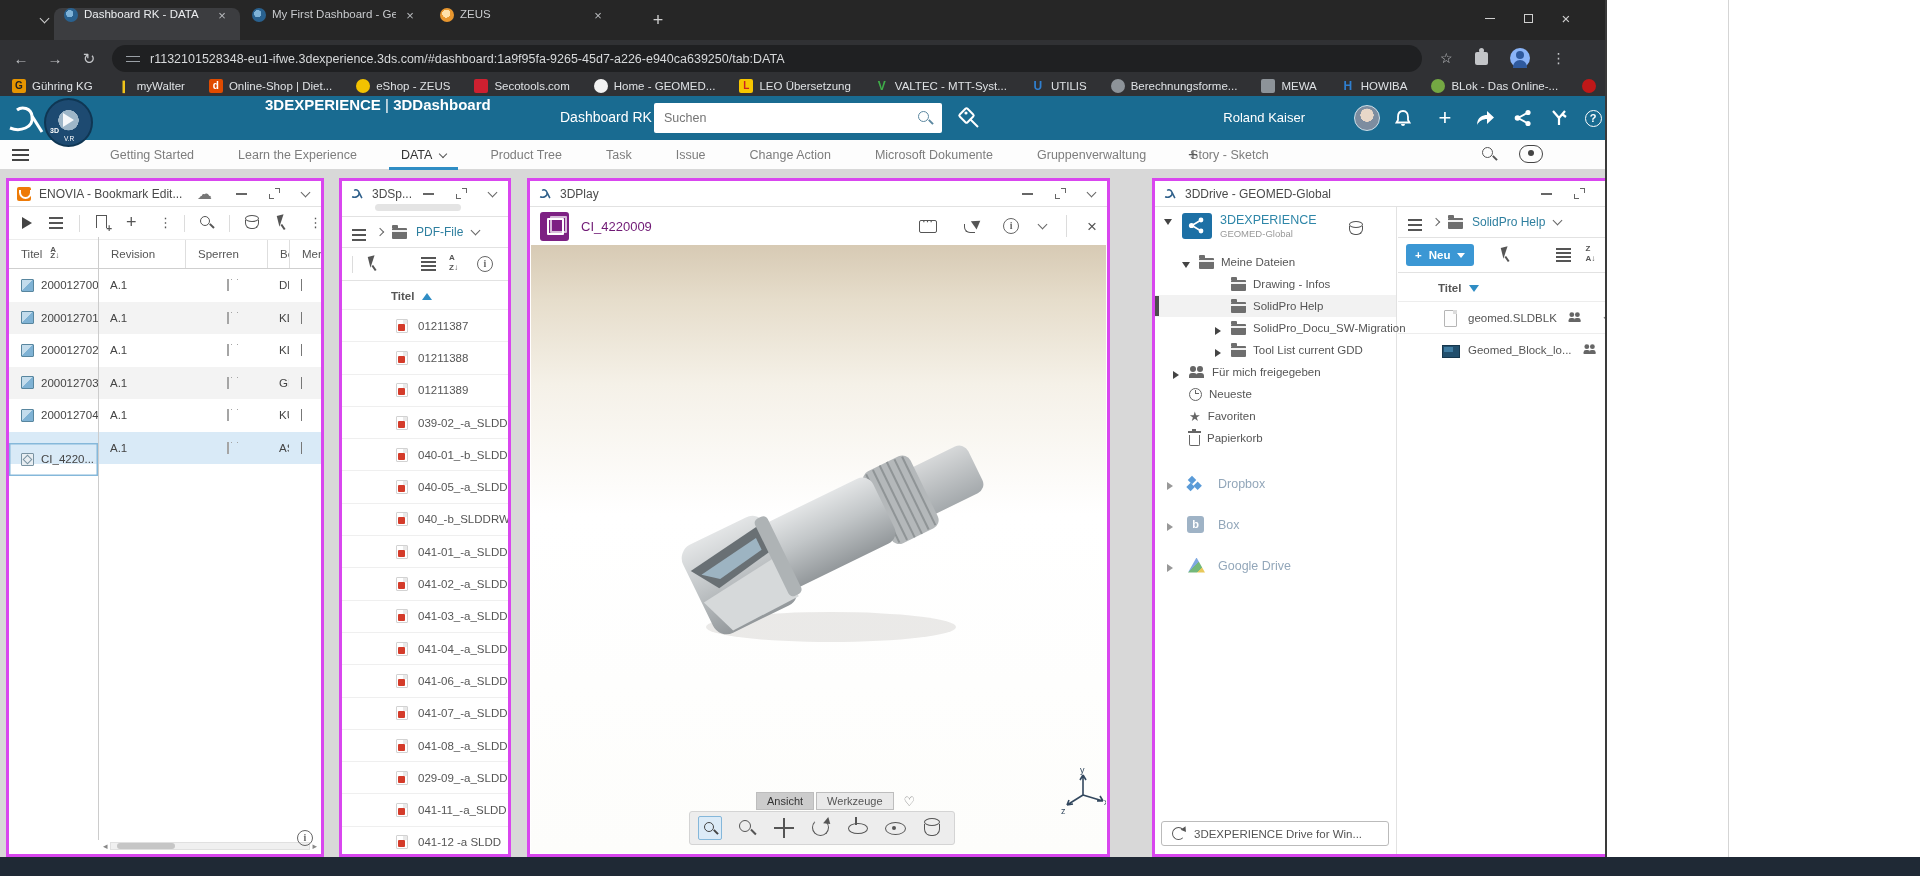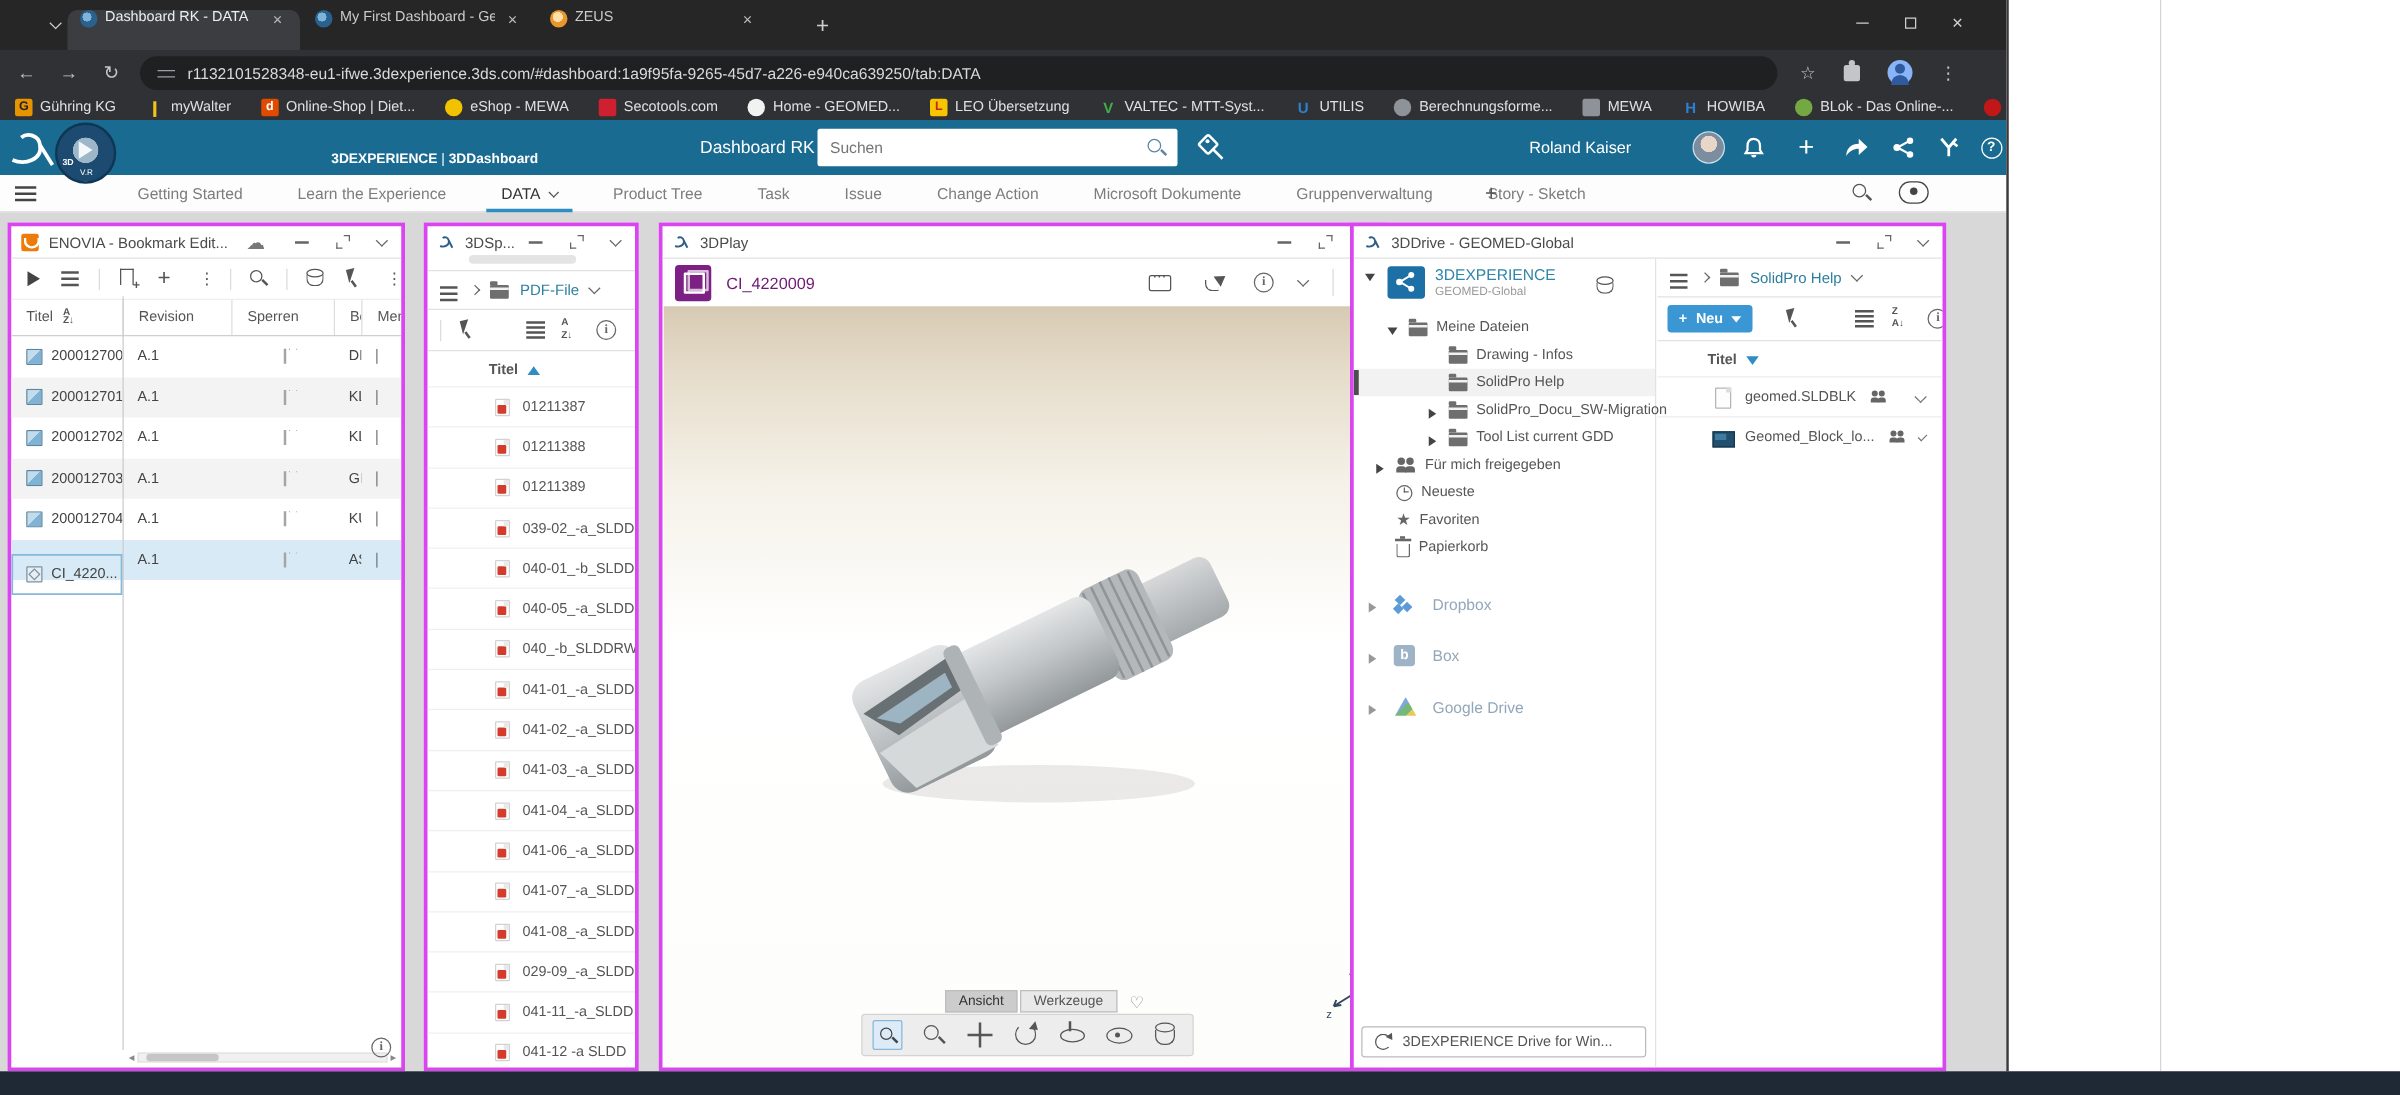--- a/index.html
+++ b/index.html
@@ -41,21 +41,21 @@
   .kebab-w { color:#c3c5c8; font-size:14px; }
 
   
   #bmrow { position:absolute; left:0; top:76px; width:100%; height:20px; background:#303134; display:flex; align-items:center; padding-left:12px; gap:24px; overflow:hidden; }
   .bm { display:flex; align-items:center; gap:6px; color:#dee1e4; font-size:11.5px; white-space:nowrap; }
   .bm .bfav { width:14px; height:14px; font:bold 10px/14px "Liberation Sans",sans-serif; text-align:center; flex:none; }
   .bfav.sq { border-radius:2px; } .bfav.ci { border-radius:50%; } .bfav.tx { background:transparent !important; font-size:12px; }
 
   
   #bluebar { position:absolute; left:0; top:96px; width:100%; height:44px; background:#196b91; color:#fff; }
-  #brand { position:absolute; left:265px; top:25px; font-size:11px; color:#fff; }
+  #brand { position:absolute; left:265px; top:0; font-size:15px; color:#fff; }
   #brand b { font-weight:bold; }
   #dash-title { position:absolute; left:560px; top:13px; font-size:14px; display:flex; gap:8px; align-items:center; }
   .chev-wh { width:7px; height:7px; border-right:2px solid #fff; border-bottom:2px solid #fff; transform:rotate(45deg); margin-top:-3px; }
   #searchbox { position:absolute; left:654px; top:7px; width:288px; height:30px; background:#fff; border-radius:2px; border:none; display:flex; align-items:center; }
   #searchbox input { border:none; outline:none; flex:1; font-size:12.5px; color:#444; padding:0 10px; font-family:inherit; background:transparent; }
   .i-search-b { width:18px; height:18px; position:relative; margin-right:8px; }
   .i-search-b::before { content:""; position:absolute; left:2px; top:2px; width:9px; height:9px; border:1.8px solid #5b87a0; border-radius:50%; }
   .i-search-b::after { content:""; position:absolute; left:12px; top:12px; width:6px; height:1.8px; background:#5b87a0; transform:rotate(45deg); }
   #username { position:absolute; left:1160px; top:14px; width:145px; text-align:right; font-size:13px; }
   .hdr-ic { position:absolute; top:10px; width:26px; height:24px; display:flex; align-items:center; justify-content:center; color:#fff; }
@@ -200,21 +200,21 @@
   .vt-rotate::after { content:""; position:absolute; right:2px; top:2px; border-left:6px solid #555; border-top:4px solid transparent; border-bottom:4px solid transparent; transform:rotate(40deg); }
   .vt-turn::before { content:""; position:absolute; left:2px; top:7px; width:18px; height:9px; border:1.8px solid #555; border-radius:50%; }
   .vt-turn::after { content:""; position:absolute; left:9px; top:1px; width:2px; height:8px; background:#555; }
   .vt-look::before { content:""; position:absolute; left:2px; top:6px; width:19px; height:11px; border:1.8px solid #555; border-radius:50%; }
   .vt-look::after { content:""; position:absolute; left:9px; top:10px; width:4px; height:4px; border-radius:50%; background:#555; }
   .vt-style::before { content:""; position:absolute; left:4px; top:2px; width:14px; height:6px; border-radius:50%; border:1.7px solid #555; }
   .vt-style::after { content:""; position:absolute; left:4px; top:8px; width:14px; height:11px; border:1.7px solid #555; border-top:none; border-radius:0 0 7px 7px; }
   #axis { position:absolute; left:530px; top:520px; }
 
   
-  #p-drive { left:1080px; top:8px; width:477px; height:679px; }
+  #p-drive { left:1152px; top:8px; width:477px; height:679px; }
   #dr-left { position:absolute; left:0; top:26px; width:242px; bottom:0; border-right:1px solid #e2e2e2; }
   #dr-root { position:relative; height:44px; padding:6px 0 0 6px; display:flex; gap:8px; }
   .c-down { width:0; height:0; border-top:6px solid #444; border-left:4.5px solid transparent; border-right:4.5px solid transparent; margin-top:2px; }
   .c-right { width:0; height:0; border-left:6px solid #444; border-top:4.5px solid transparent; border-bottom:4.5px solid transparent; margin-top:1px; }
   .c-none { width:0; }
   .caret-slot { width:13px; flex:none; display:flex; justify-content:center; padding-top:4px; }
   #root-ic { width:30px; height:26px; background:#1d70a5; border-radius:3px; flex:none; position:relative; }
   #root-ic svg { position:absolute; left:5px; top:3px; }
   #dr-root .rn { font-size:12.5px; color:#2e86a8; }
   #dr-root .rs { font-size:9.5px; color:#999; margin-top:1px; }
@@ -324,21 +324,21 @@
           <span>myWalter</span>
         </span>
 
         <span class="bm">
           <span class="bfav sq" style="background: rgb(224, 75, 0); color: rgb(255, 255, 255);">d</span>
           <span>Online-Shop | Diet...</span>
         </span>
 
         <span class="bm">
           <span class="bfav ci" style="background: rgb(242, 194, 0); color: rgb(34, 34, 34);"></span>
-          <span>eShop - MEWA</span>
+          <span>eShop - ZEUS</span>
         </span>
 
         <span class="bm">
           <span class="bfav sq" style="background: rgb(207, 32, 48); color: rgb(255, 255, 255);"></span>
           <span>Secotools.com</span>
         </span>
 
         <span class="bm">
           <span class="bfav ci" style="background: rgb(242, 242, 242); color: rgb(51, 51, 51);"></span>
           <span>Home - GEOMED...</span>

